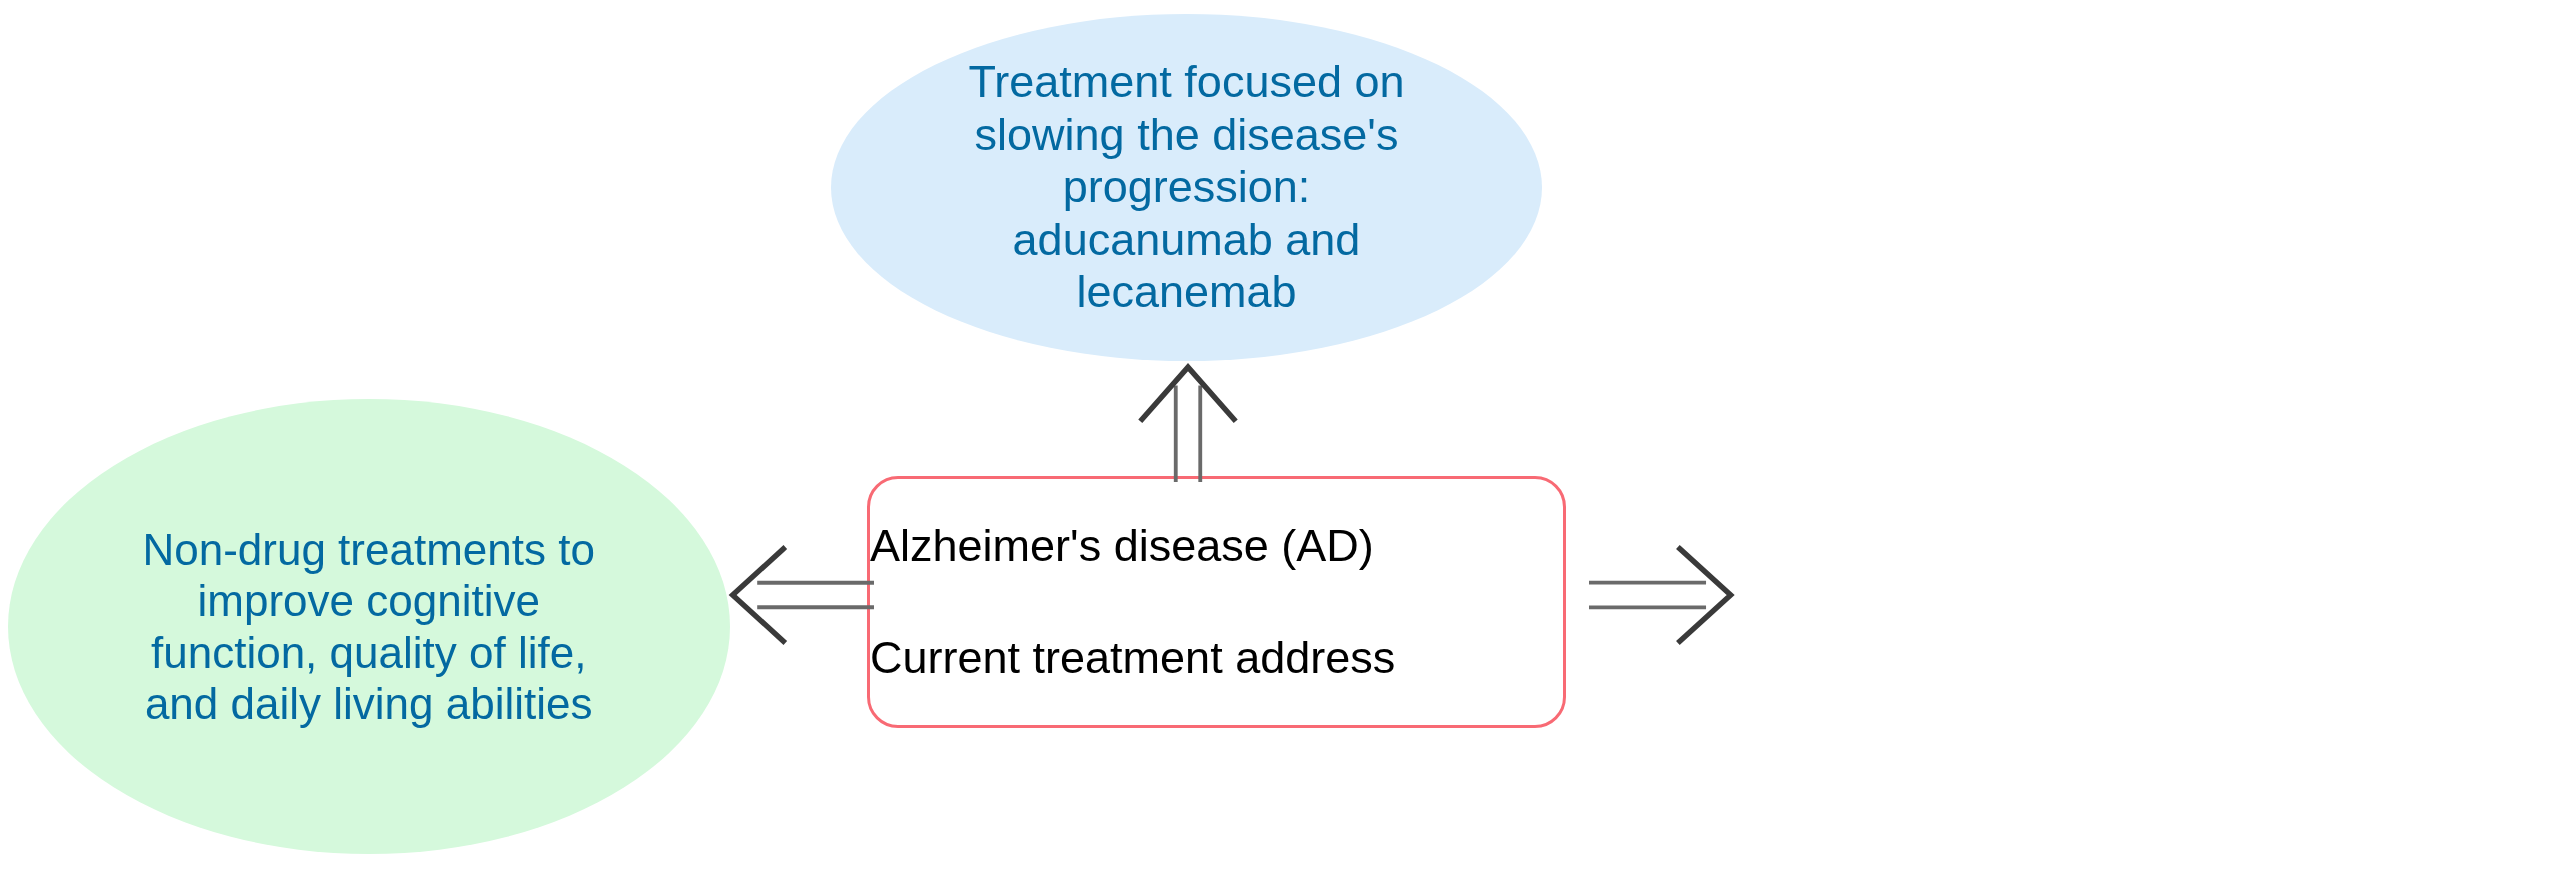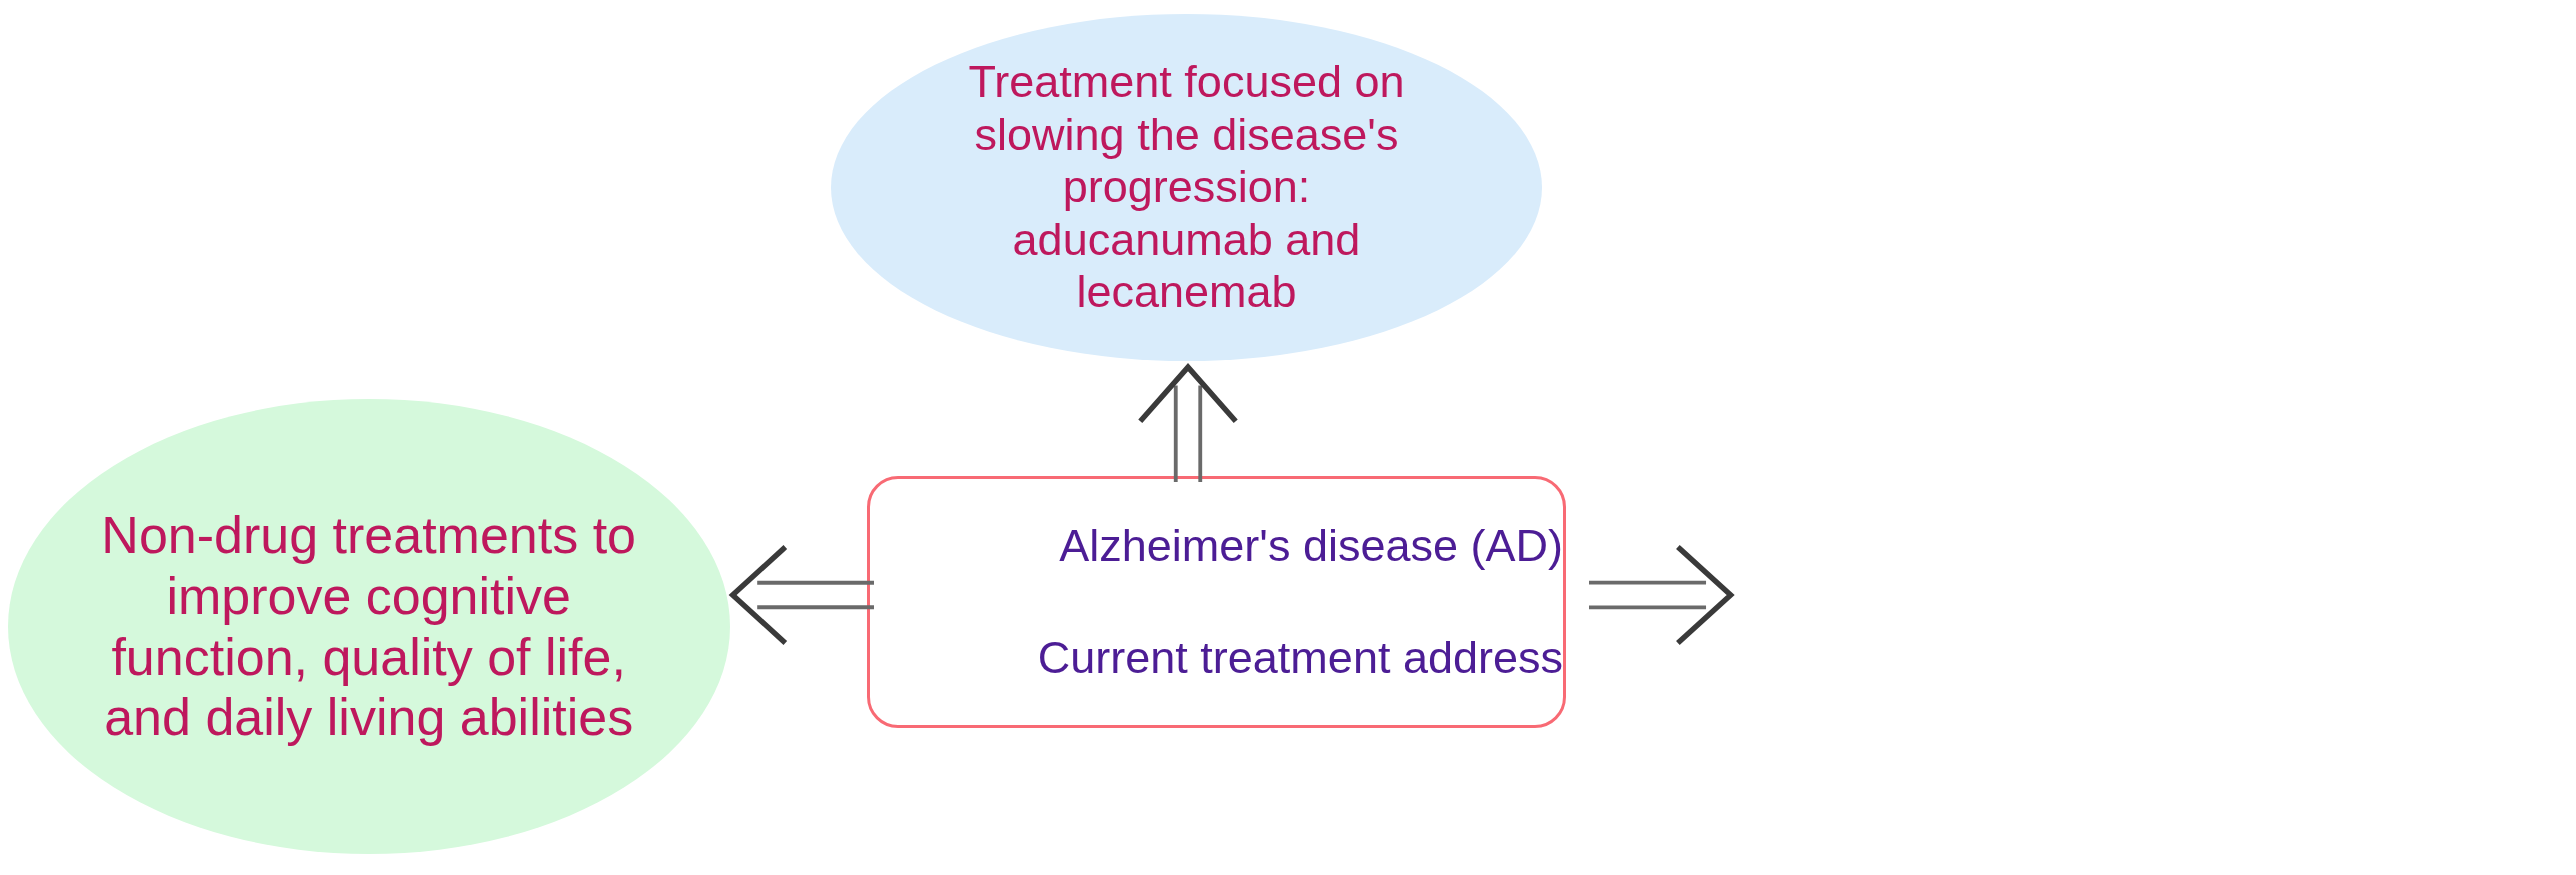--- a/index.html
+++ b/index.html
@@ -26,21 +26,21 @@
     align-items: center;
     justify-content: center;
     box-sizing: border-box;
     text-align: center;
     color: #000000;
   }
   .node .node-text {
     display: block;
     width: 100%;
     white-space: pre-line;
-    color: #be185d;
+    color: #0369a1;
   }
 
   
   .ellipse {
     border-radius: 50%;
   }
 
   #node-top {
     left: 831px;
     top: 14px;
@@ -56,21 +56,21 @@
   }
 
   #node-left {
     left: 7.7px;
     top: 399px;
     width: 722px;
     height: 455px;
     background: #d5f9dc;
   }
   #node-left .node-text {
-    font-size: 52px;
+    font-size: 44px;
     line-height: 1.17;
     padding: 0 40px;
     box-sizing: border-box;
   }
 
   #node-right {
     left: 1781px;
     top: 383px;
     width: 731px;
     height: 476px;
@@ -90,23 +90,23 @@
     width: 699px;
     height: 252px;
     background: #ffffff;
     border: 3.8px solid #f86a74;
     border-radius: 31px;
     flex-direction: column;
   }
   #node-center .center-line {
     font-size: 45px;
     line-height: 1.2;
-    color: #4c1d95;
+    color: #000000;
     width: 100%;
-    text-align: right;
+    text-align: left;
   }
   #node-center .center-line.first {
     margin-bottom: 58px;
   }
 
   
   .arrow {
     position: absolute;
   }
   #arrow-up {

